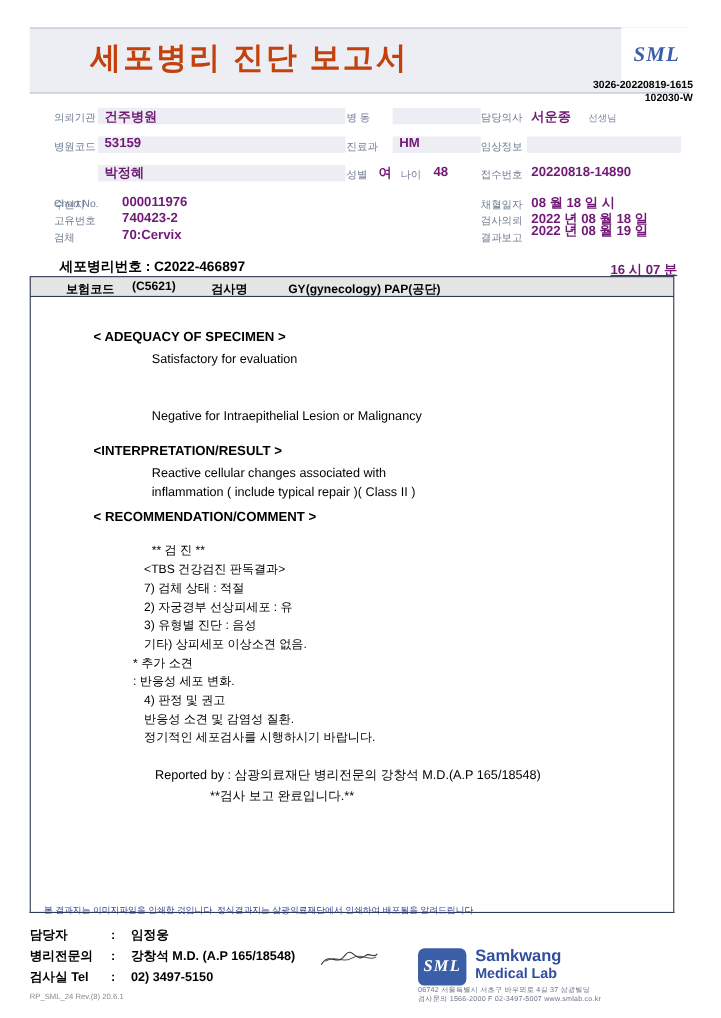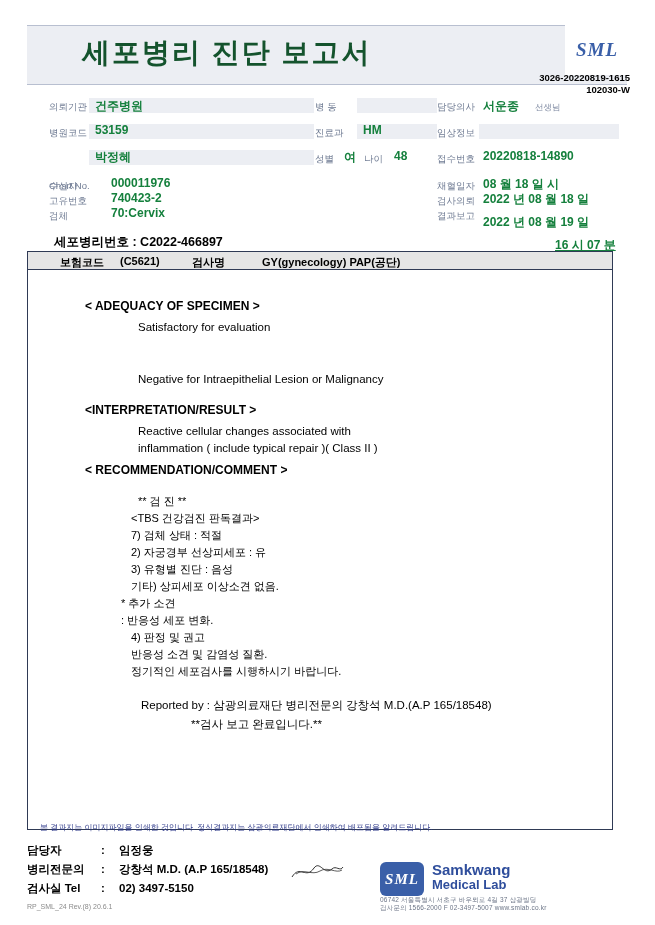--- a/index.html
+++ b/index.html
@@ -34,21 +34,21 @@
     border-bottom: 1px solid #b8bfd0;
   }
   .title {
     position: absolute;
     left: 82px;
     top: 34px;
     width: 420px;
     font-size: 28px;
     font-weight: bold;
     letter-spacing: 2px;
-    color: #14532d;
+    color: #c2410c;
   }
   .logo-box {
     position: absolute;
     left: 565px;
     top: 25px;
     width: 62px;
     height: 48px;
     background: #ffffff;
     border: 1px solid #ffffff;
     display: flex;
@@ -86,21 +86,21 @@
   }
   .lbl {
     position: absolute;
     font-size: 9.5px;
     color: #6f7b93;
   }
   .val {
     position: absolute;
     font-size: 12px;
     font-weight: bold;
-    color: #15803d;
+    color: #701a75;
   }
   .field-bg {
     position: absolute;
     background: #eceef3;
     height: 15px;
   }
   .tiny-blue {
     position: absolute;
     font-size: 8.5px;
     color: #7d88a0;
@@ -293,21 +293,21 @@
     <div class="val" style="left:456px; top:78px;">08 월 18 일 시</div>
 
     <div class="lbl" style="left:22px; top:97px;">고유번호</div>
     <div class="val" style="left:84px; top:93px;">740423-2</div>
     <div class="lbl" style="left:410px; top:97px;">검사의뢰</div>
     <div class="val" style="left:456px; top:93px;">2022 년 08 월 18 일</div>
 
     <div class="lbl" style="left:22px; top:112px;">검체</div>
     <div class="val" style="left:84px; top:108px;">70:Cervix</div>
     <div class="lbl" style="left:410px; top:112px;">결과보고</div>
-    <div class="val" style="left:456px; top:116px;text-align:center;">2022 년 08 월 19 일</div>
+    <div class="val" style="left:456px; top:104px;text-align:center;">2022 년 08 월 19 일</div>
     <div class="val" style="left:528px; top:139px;text-decoration:underline;">16 시 07 분</div>
   </div>
 
   <div class="cyto-no">세포병리번호 : C2022-466897</div>
 
   <div class="res-head">
     <span style="left:32px;">보험코드</span>
     <span style="left:92px;">(C5621)</span>
     <span style="left:164px;">검사명</span>
     <span style="left:234px;">GY(gynecology) PAP(공단)</span>

